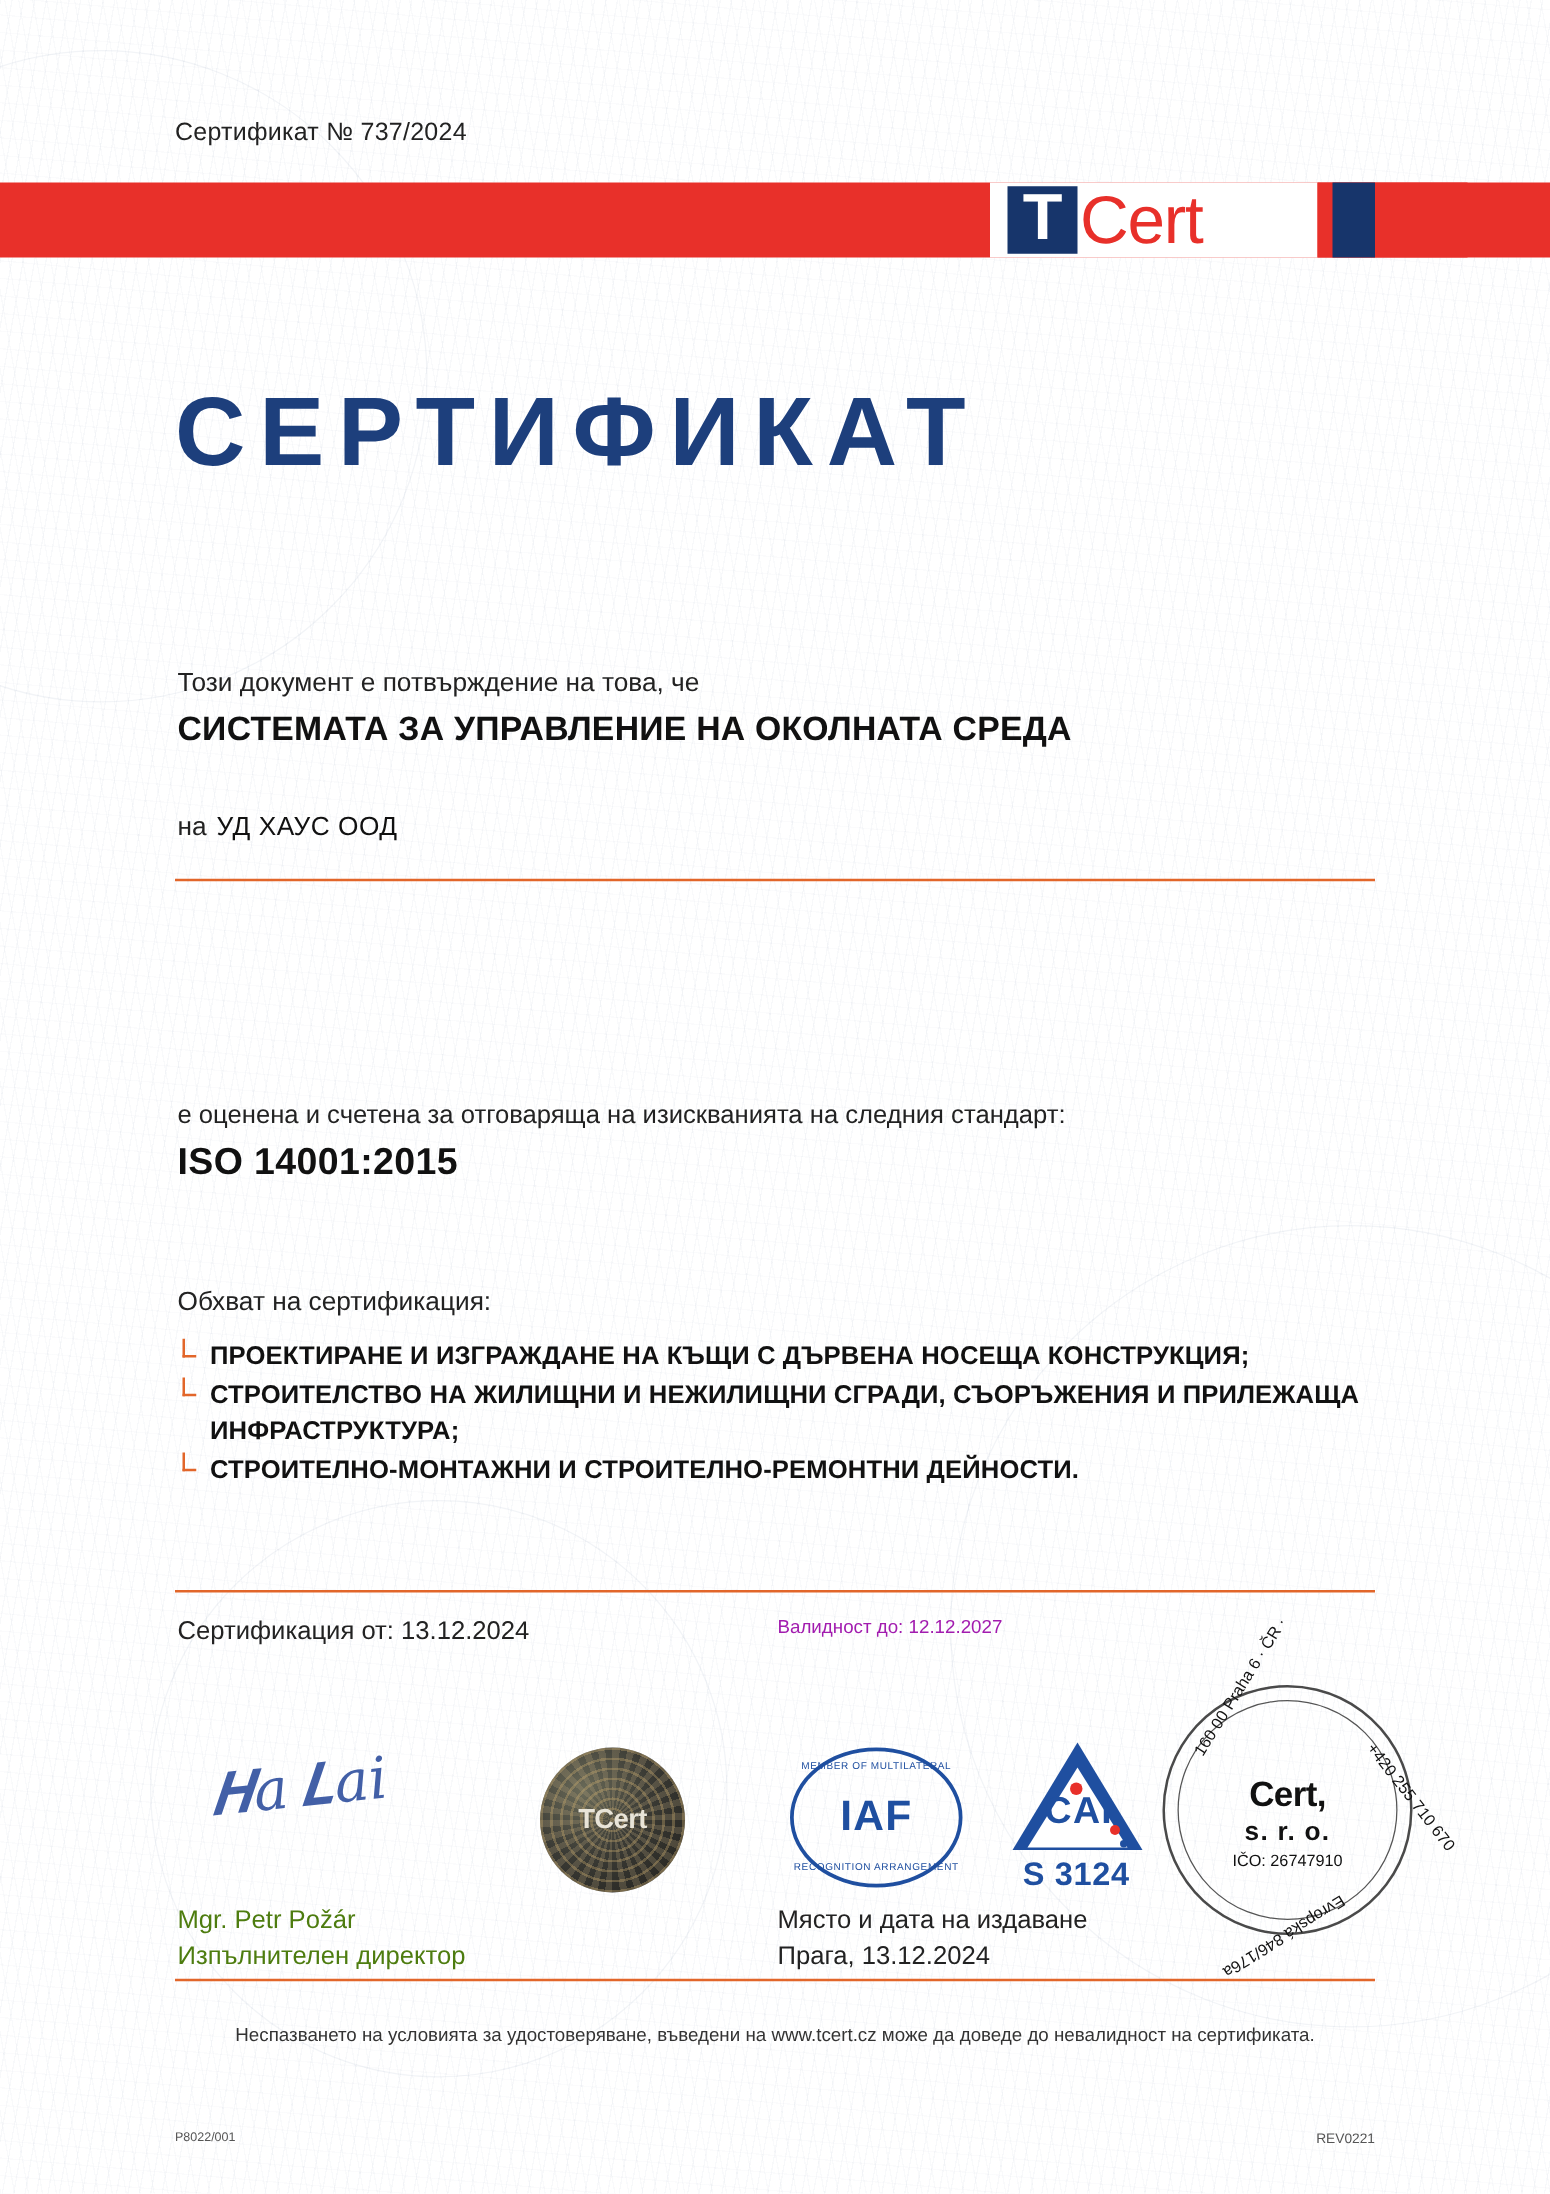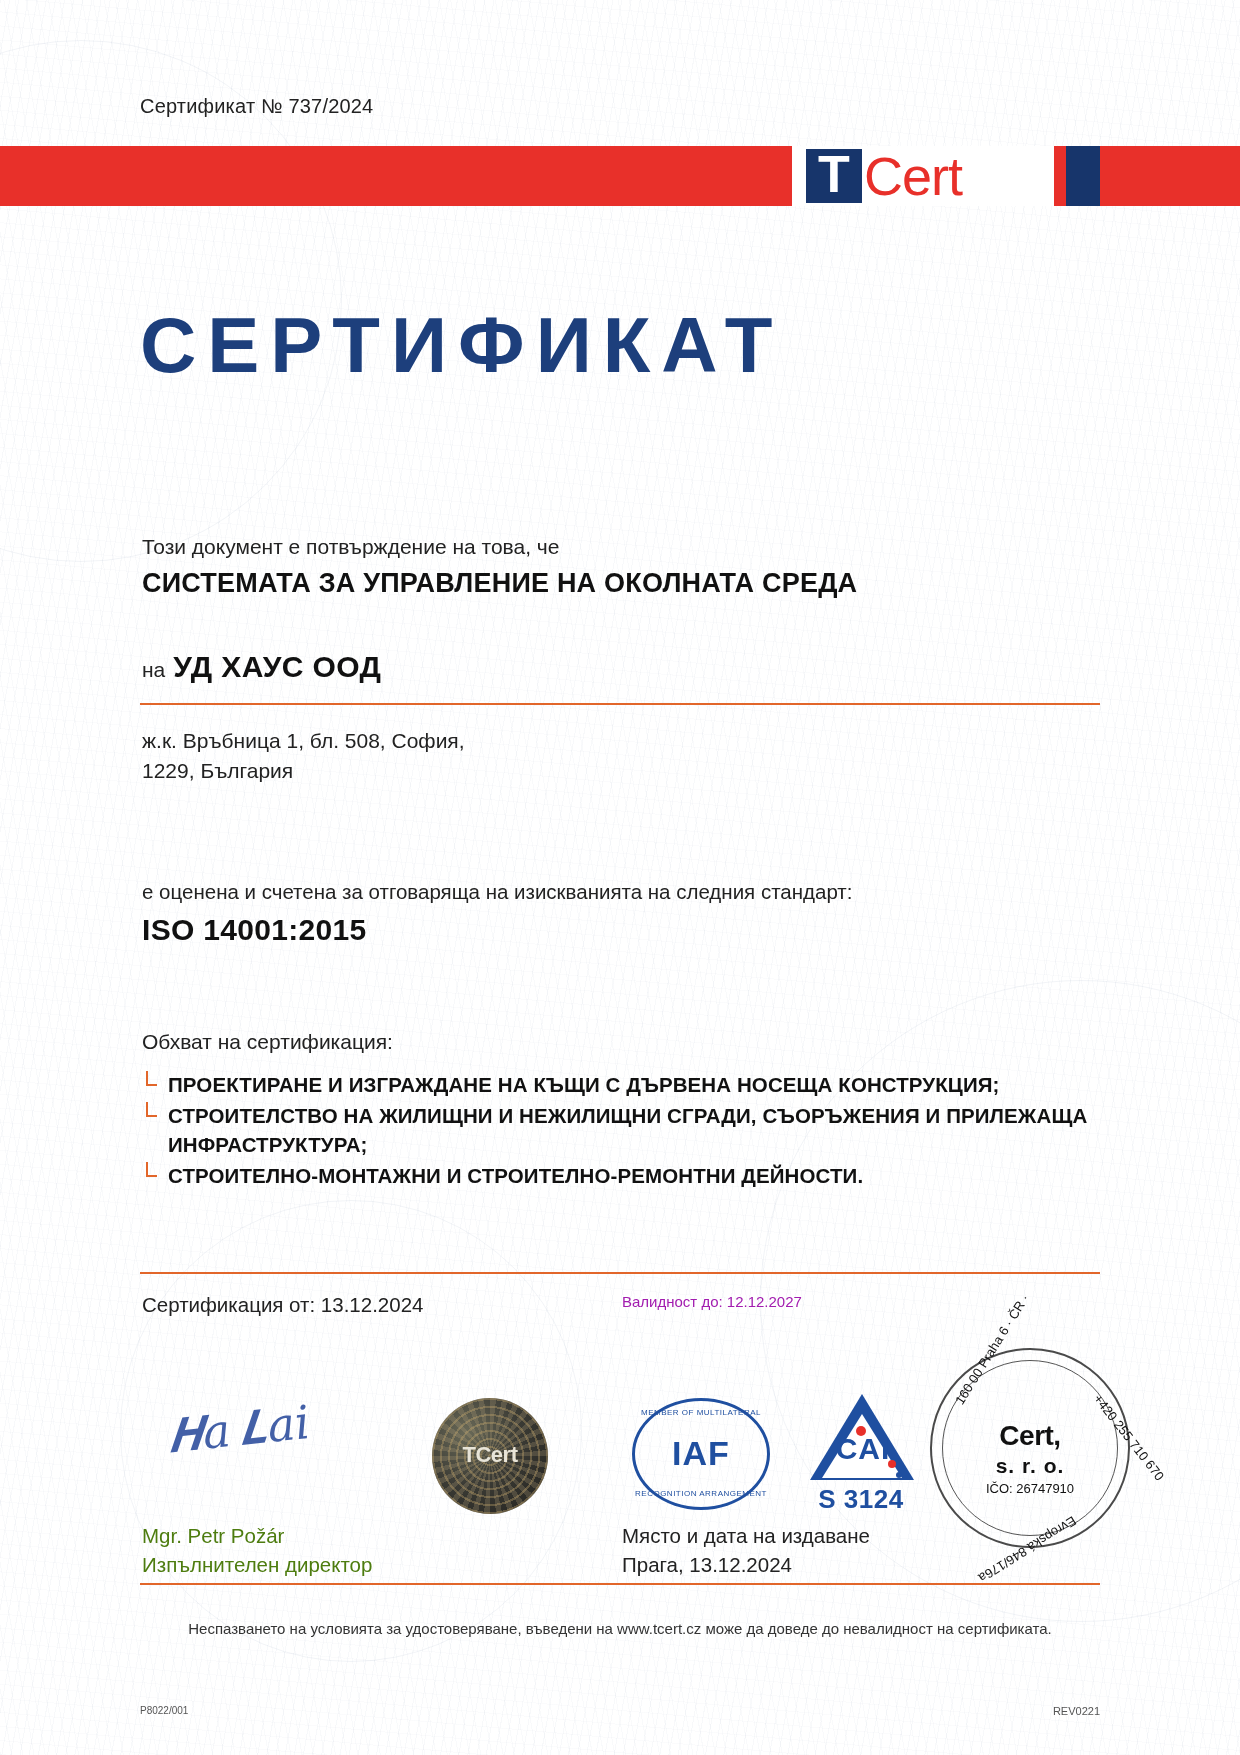--- a/index.html
+++ b/index.html
@@ -147,22 +147,22 @@
     top: 650px;
     display: flex;
     align-items: baseline;
   }
   .company-prefix {
     font-size: 21px;
     color: #222;
     margin-right: 8px;
   }
   .company-name {
-    font-size: 30px;
-    font-weight: bold;
+    font-size: 21px;
+    font-weight: normal;
     color: #111;
     letter-spacing: 0.4px;
   }
 
   .hr-orange {
     position: absolute;
     left: 140px;
     width: 960px;
     height: 2px;
     background: #e2662a;
@@ -523,24 +523,20 @@
   <div class="lead">Този документ е потвърждение на това, че</div>
   <div class="subject">СИСТЕМАТА ЗА УПРАВЛЕНИЕ НА ОКОЛНАТА СРЕДА</div>
 
   <div class="company-row">
     <span class="company-prefix">на</span>
     <span class="company-name">УД ХАУС ООД</span>
   </div>
 
   <div class="hr-orange hr-1"></div>
 
-  <div class="address">
-    <div>ж.к. Връбница 1, бл. 508, София,</div>
-    <div>1229, България</div>
-  </div>
 
   <div class="std-lead">е оценена и счетена за отговаряща на изискванията на следния стандарт:</div>
   <div class="std-name">ISO 14001:2015</div>
 
   <div class="scope-title">Обхват на сертификация:</div>
 
   <div class="scope-list">
     <div class="scope-item">
       <span class="marker"></span>
       <span>ПРОЕКТИРАНЕ И ИЗГРАЖДАНЕ НА КЪЩИ С ДЪРВЕНА НОСЕЩА КОНСТРУКЦИЯ;</span>

